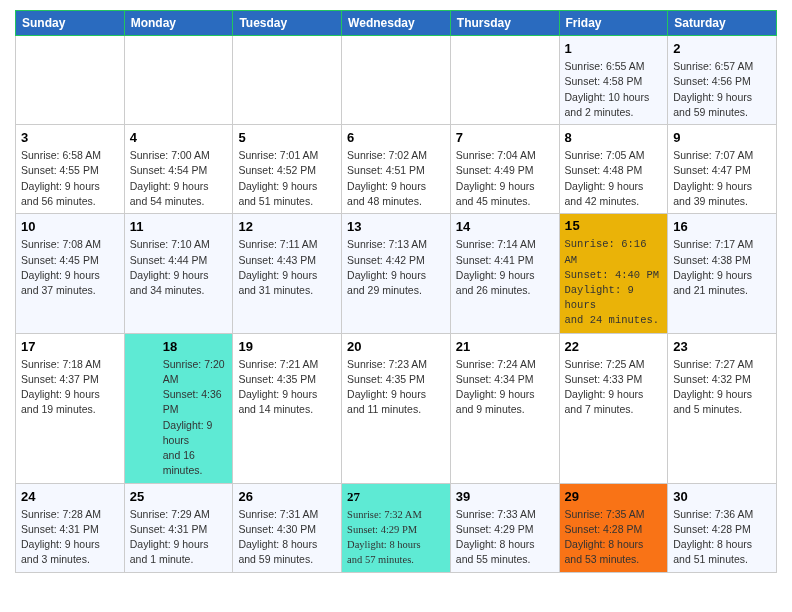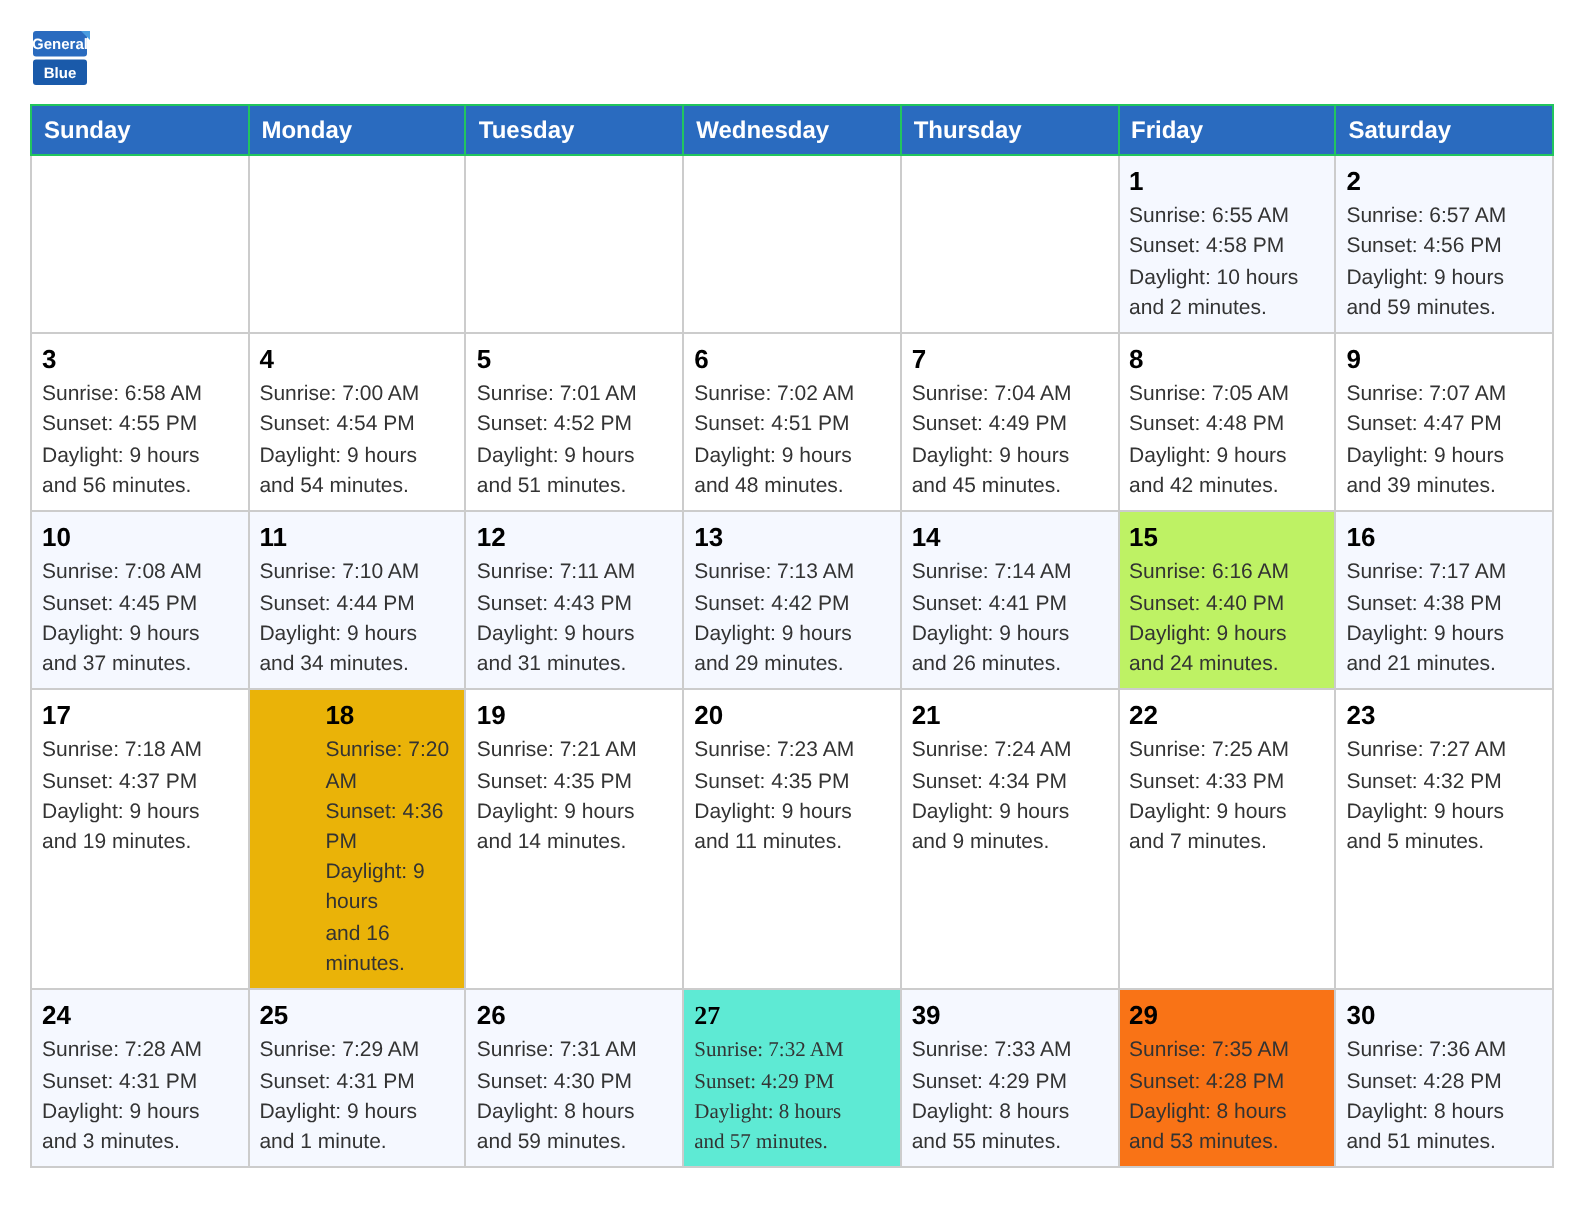--- a/index.html
+++ b/index.html
@@ -99,40 +99,20 @@
     .day-info {
       font-size: 10.5px;
       color: #333;
       line-height: 1.45;
     }
   </style>
 </head>
 <body>
 
 <div class="container">
-  <div class="header">
-    <div class="logo">
-      <svg class="logo-icon" viewBox="0 0 40 40" xmlns="http://www.w3.org/2000/svg">
-        <rect x="0" y="0" width="40" height="40" fill="white"></rect>
-        <rect x="2" y="2" width="36" height="17" rx="2" fill="#2a6bbf"></rect>
-        <text x="20" y="14" text-anchor="middle" fill="white" font-size="10" font-weight="bold">General</text>
-        <rect x="2" y="21" width="36" height="17" rx="2" fill="#1a5aaa"></rect>
-        <text x="20" y="33" text-anchor="middle" fill="white" font-size="10" font-weight="bold">Blue</text>
-        <polygon points="34,2 40,2 40,8" fill="#4a9de0"></polygon>
-      </svg>
-      <div class="logo-text">
-        <span class="general"></span>
-        <span class="blue"></span>
-      </div>
-    </div>
-    <div class="title-section">
-      <div class="month-title"></div>
-      <div class="location"></div>
-    </div>
-  </div>
 
   <table class="calendar">
     <thead>
       <tr>
       <th>Sunday</th>
           <th>Monday</th>
           <th>Tuesday</th>
           <th>Wednesday</th>
           <th>Thursday</th>
           <th>Friday</th>
@@ -241,21 +221,21 @@
 Daylight: 9 hours
 and 29 minutes.</div>
           </td>
           <td style="background: rgb(245, 248, 255);">
             <span class="day-num">14</span>
             <div class="day-info" style="white-space: pre-line;">Sunrise: 7:14 AM
 Sunset: 4:41 PM
 Daylight: 9 hours
 and 26 minutes.</div>
           </td>
-          <td style="background: #bef264;">
+          <td style="background: #eab308; font-family: Liberation Mono, monospace;">
             <span class="day-num">15</span>
             <div class="day-info" style="white-space: pre-line;">Sunrise: 6:16 AM
 Sunset: 4:40 PM
 Daylight: 9 hours
 and 24 minutes.</div>
           </td>
           <td style="background: rgb(245, 248, 255);">
             <span class="day-num">16</span>
             <div class="day-info" style="white-space: pre-line;">Sunrise: 7:17 AM
 Sunset: 4:38 PM
@@ -264,21 +244,21 @@
           </td>
         </tr>
         <tr>
           <td style="background: rgb(255, 255, 255);">
             <span class="day-num">17</span>
             <div class="day-info" style="white-space: pre-line;">Sunrise: 7:18 AM
 Sunset: 4:37 PM
 Daylight: 9 hours
 and 19 minutes.</div>
           </td>
-          <td style="background: #eab308; padding-left: 38px;">
+          <td style="background: #5eead4; padding-left: 38px;">
             <span class="day-num">18</span>
             <div class="day-info" style="white-space: pre-line;">Sunrise: 7:20 AM
 Sunset: 4:36 PM
 Daylight: 9 hours
 and 16 minutes.</div>
           </td>
           <td style="background: rgb(255, 255, 255);">
             <span class="day-num">19</span>
             <div class="day-info" style="white-space: pre-line;">Sunrise: 7:21 AM
 Sunset: 4:35 PM

